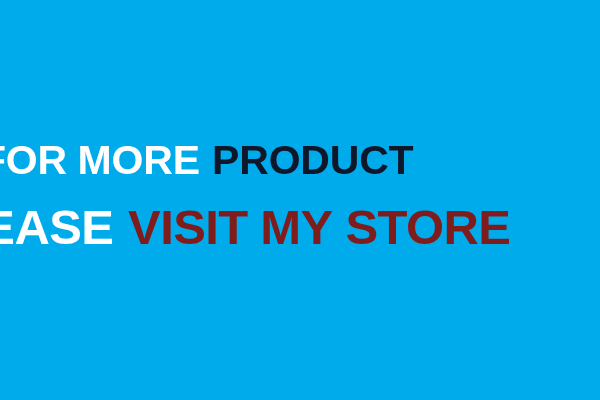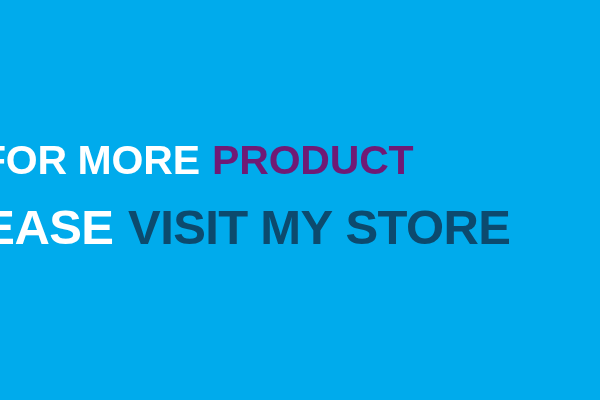--- a/index.html
+++ b/index.html
@@ -52,22 +52,22 @@
 
   
   .line-2 {
     left: -47px;
     top: 203px;
     font-size: 49px;
     letter-spacing: -0.6px;
   }
 
   .w-white  { color: #FFFFFF; }
-  .w-yellow { color: #701a75; }
-  .w-pink   { color: #0c4a6e; }
+  .w-yellow { color: #0f172a; }
+  .w-pink   { color: #7f1d1d; }
 
   .sp { display: inline-block; width: 0.26em; }
   .sp-wide { display: inline-block; width: 0.30em; }
 </style>
 </head>
 <body>
 
 <div id="banner" style="background: rgb(0, 171, 236);">
 
   <div class="text-block">

